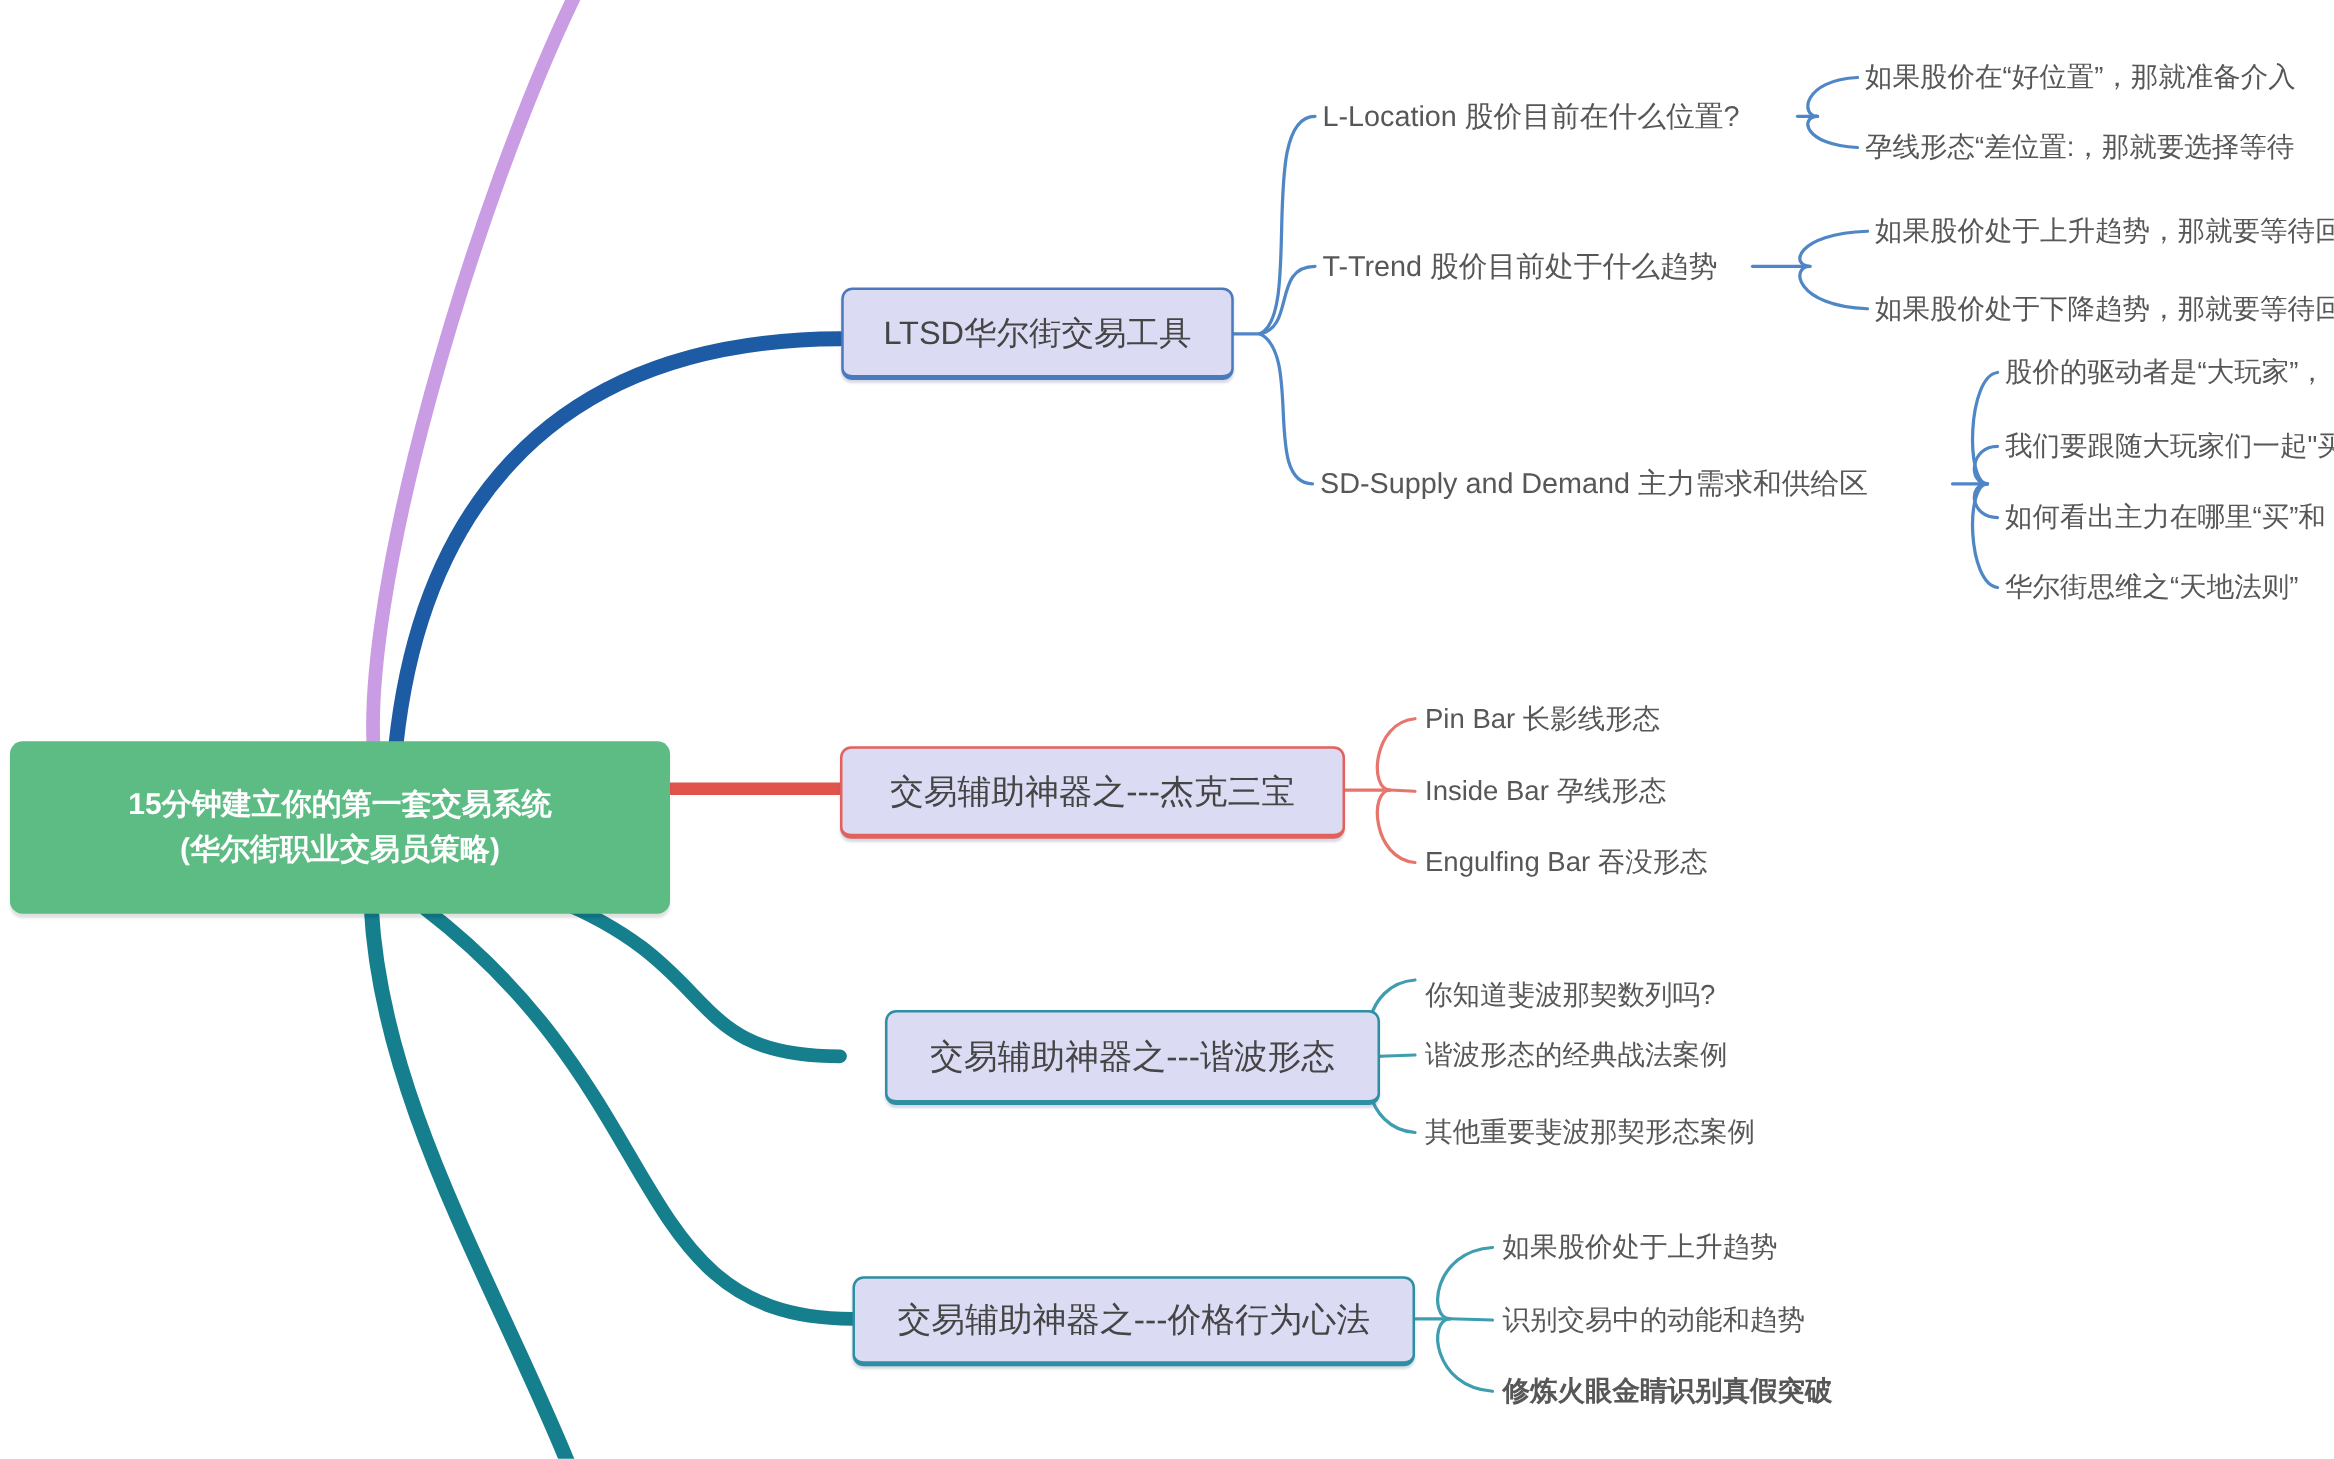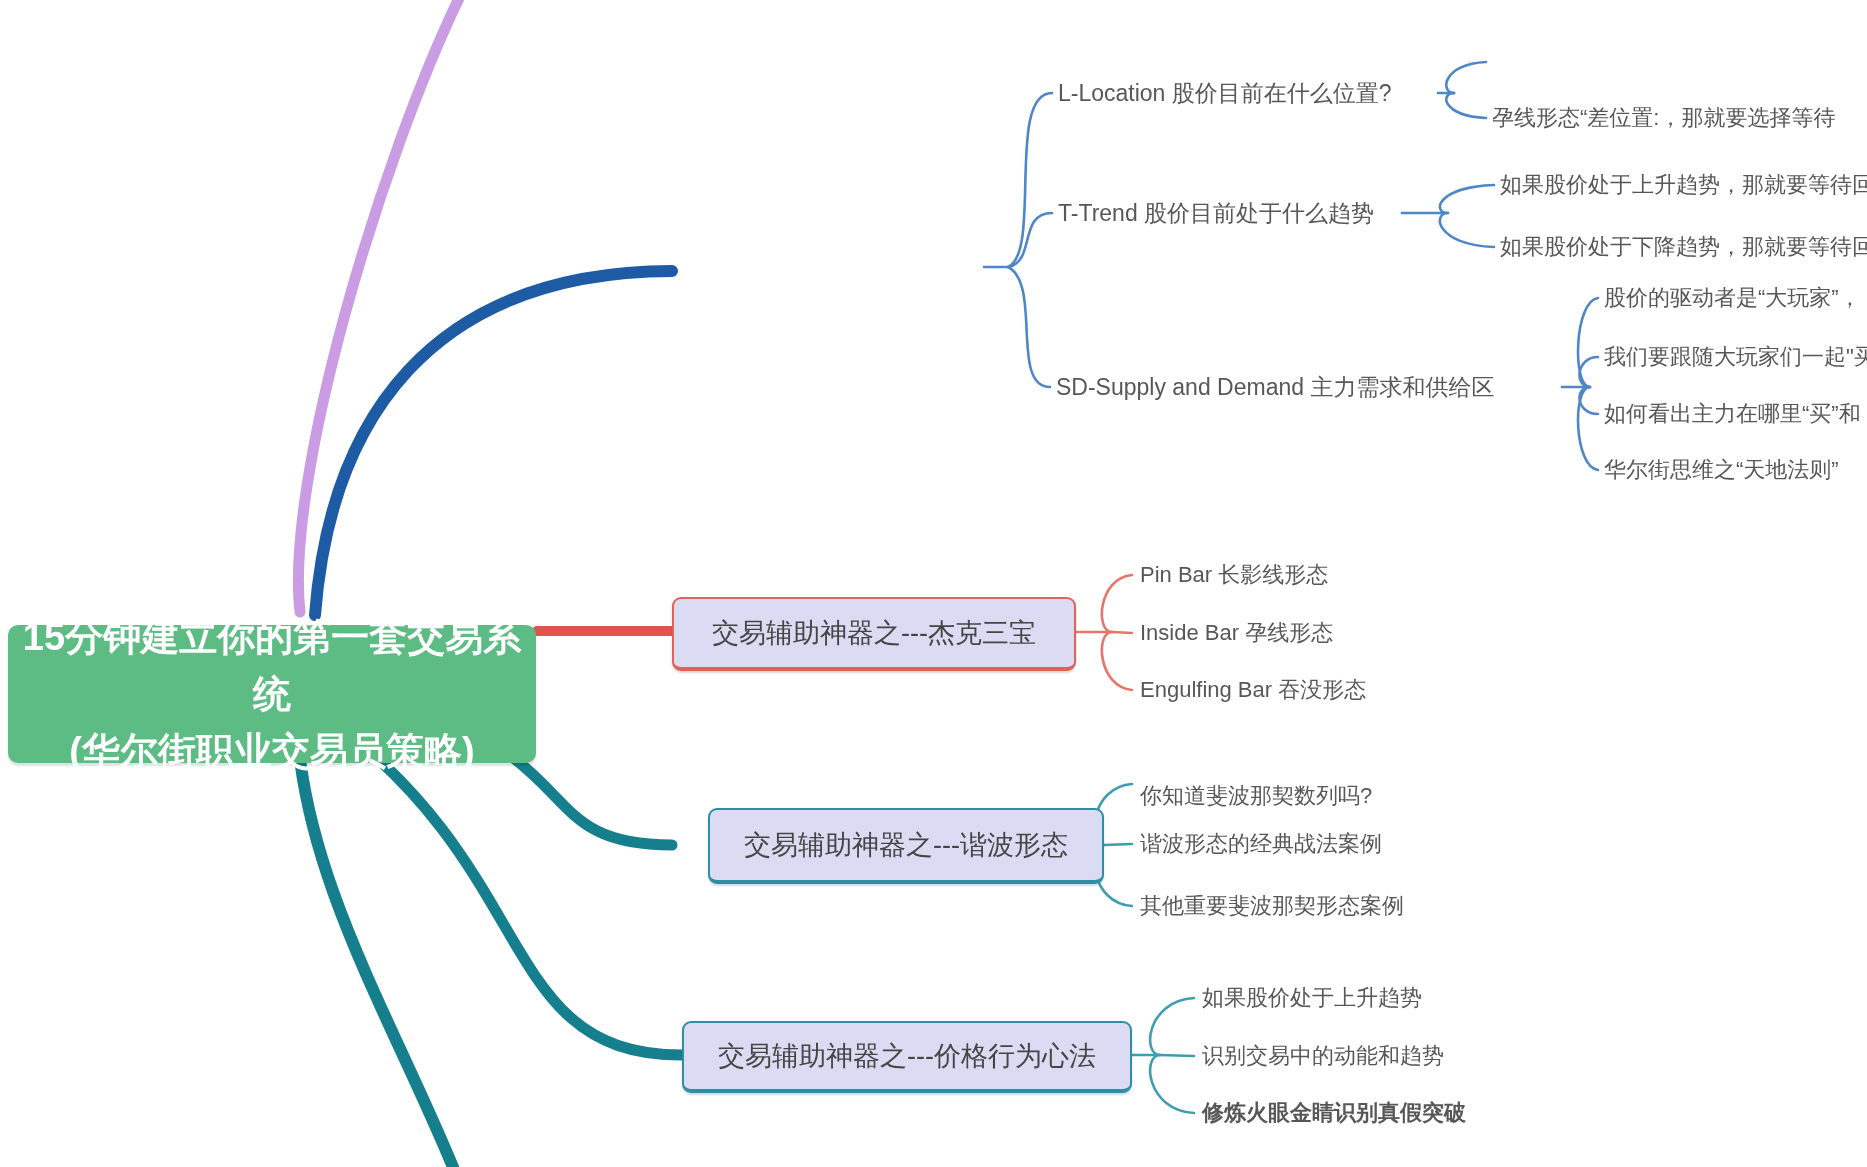--- a/index.html
+++ b/index.html
@@ -15,22 +15,22 @@
   .st-red{stroke:var(--branch-red);}
   .st-teal{stroke:var(--branch-teal);}
   .st-cblue{stroke:var(--connector-blue);}
   .st-cred{stroke:var(--connector-red);}
   .st-cteal{stroke:var(--connector-teal);}
 
   .root{position:absolute;left:8px;top:593px;width:528px;height:138px;
         background:var(--root-bg);color:var(--root-text);
         border-radius:10px;display:flex;flex-direction:column;
         align-items:center;justify-content:center;text-align:center;
-        font-weight:bold;font-size:38px;line-height:1.5;
-        box-shadow:0 3px 2px rgba(0,0,0,0.12);margin-top:32px;}
+        font-weight:bold;font-size:24px;line-height:1.5;
+        box-shadow:0 3px 2px rgba(0,0,0,0.12);}
   .node{position:absolute;background:var(--node-fill);
         border:2.5px solid;border-bottom-width:4px;border-radius:9px;
         display:flex;align-items:center;justify-content:center;
         color:var(--node-text);font-size:27px;white-space:nowrap;
         box-shadow:0 2px 2px rgba(90,100,150,0.25);}
   .node.b-blue{border-color:var(--node-border-blue);}
   .node.b-red{border-color:var(--node-border-red);}
   .node.b-teal{border-color:var(--node-border-teal);}
 
   .leaf{position:absolute;transform:translateY(-50%);white-space:nowrap;
@@ -84,37 +84,41 @@
     <path class="thin st-cteal" d="M 1160 1055 C 1142 1055, 1146 1001, 1194 998"></path>
     <path class="thin st-cteal" d="M 1160 1055 L 1194 1056"></path>
     <path class="thin st-cteal" d="M 1160 1055 C 1142 1055, 1146 1110, 1194 1113"></path>
   </svg>
 
   <div class="root">
     <div>15分钟建立你的第一套交易系统</div>
     <div>(华尔街职业交易员策略)</div>
   </div>
 
+  <div class="node b-blue" style="left:673px;top:230px;width:310px;height:68px;font-size:26px;">
+    <span>LTSD华尔街交易工具</span>
+  </div>
 
   <div class="node b-red" style="left:672px;top:597px;width:400px;height:68px;">
     <span>交易辅助神器之---杰克三宝</span>
   </div>
 
   <div class="node b-teal" style="left:708px;top:808px;width:392px;height:70px;">
     <span>交易辅助神器之---谐波形态</span>
   </div>
 
   <div class="node b-teal" style="left:682px;top:1021px;width:446px;height:66px;">
     <span>交易辅助神器之---价格行为心法</span>
   </div>
 
   <span class="leaf l1" style="left:1058px;top:93px;">L-Location 股价目前在什么位置?</span>
   <span class="leaf l1" style="left:1058px;top:213px;">T-Trend 股价目前处于什么趋势</span>
   <span class="leaf l1" style="left:1056px;top:387px;">SD-Supply and Demand 主力需求和供给区</span>
 
+  <span class="leaf" style="left:1492px;top:62px;">如果股价在“好位置”，那就准备介入</span>
   <span class="leaf" style="left:1492px;top:118px;">孕线形态“差位置:，那就要选择等待</span>
 
   <span class="leaf" style="left:1500px;top:185px;">如果股价处于上升趋势，那就要等待回调后</span>
   <span class="leaf" style="left:1500px;top:247px;">如果股价处于下降趋势，那就要等待回调后</span>
 
   <span class="leaf" style="left:1604px;top:298px;">股价的驱动者是“大玩家”，</span>
   <span class="leaf" style="left:1604px;top:357px;">我们要跟随大玩家们一起"买"</span>
   <span class="leaf" style="left:1604px;top:414px;">如何看出主力在哪里“买”和</span>
   <span class="leaf" style="left:1604px;top:470px;">华尔街思维之“天地法则”</span>
 

